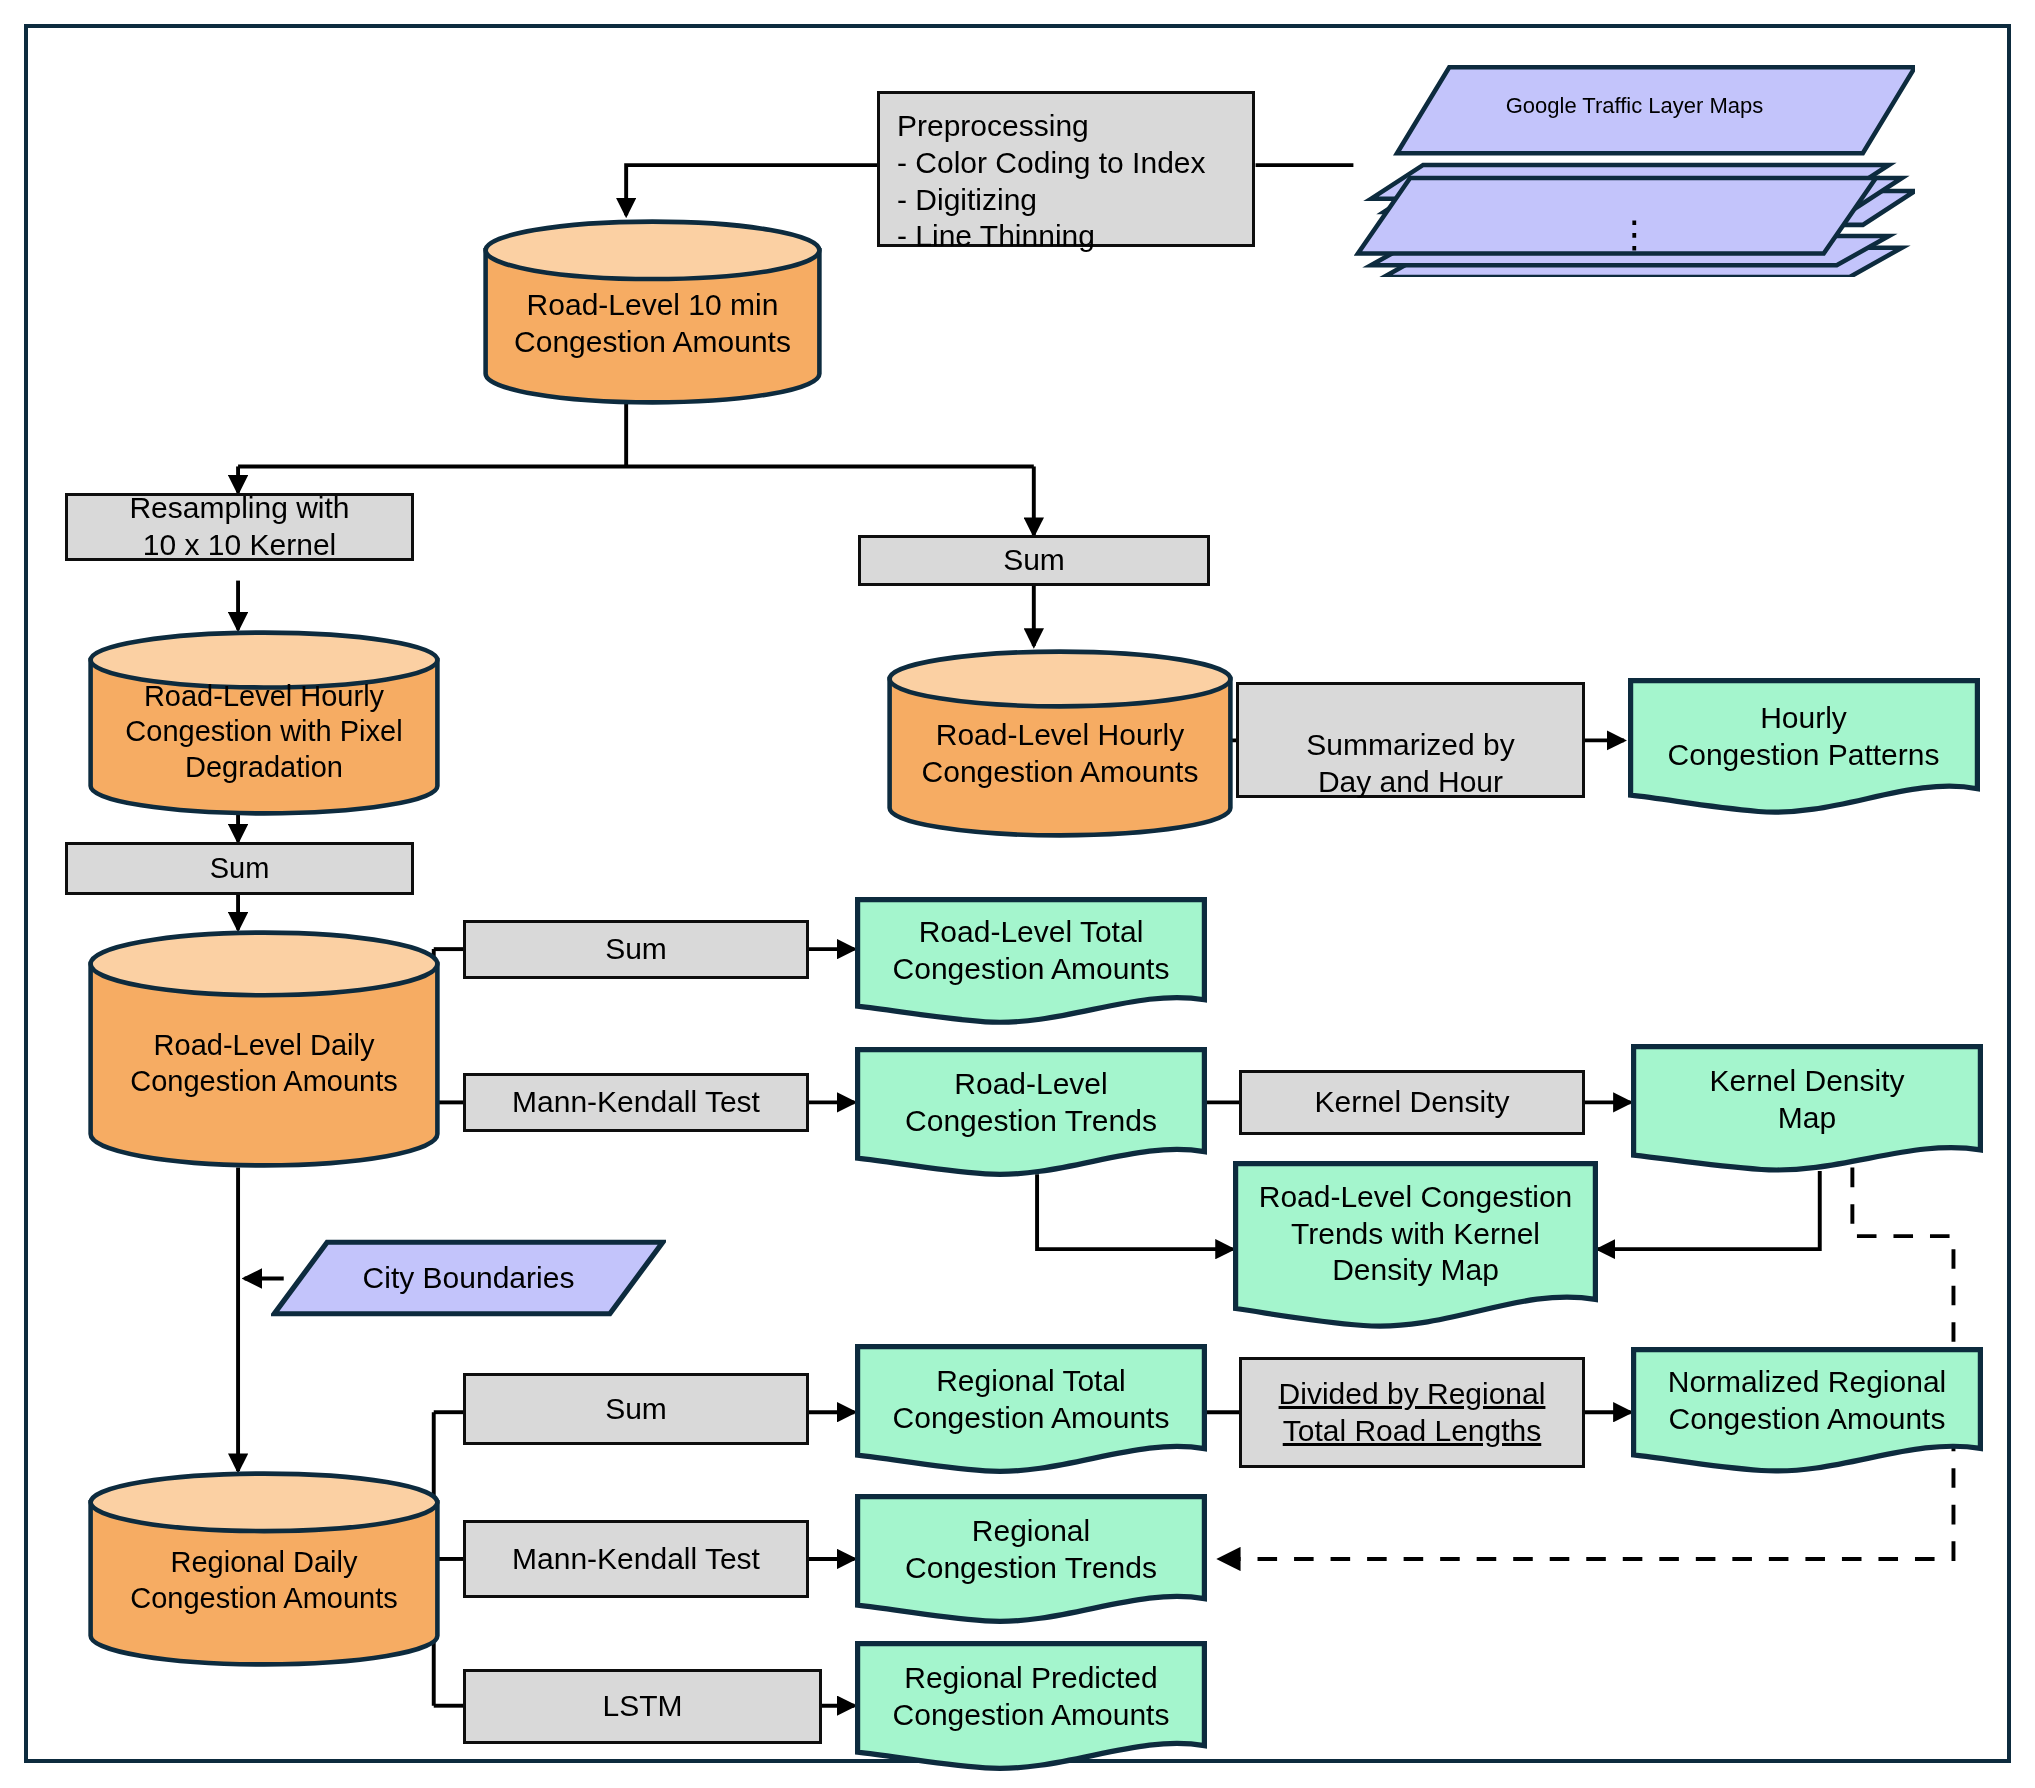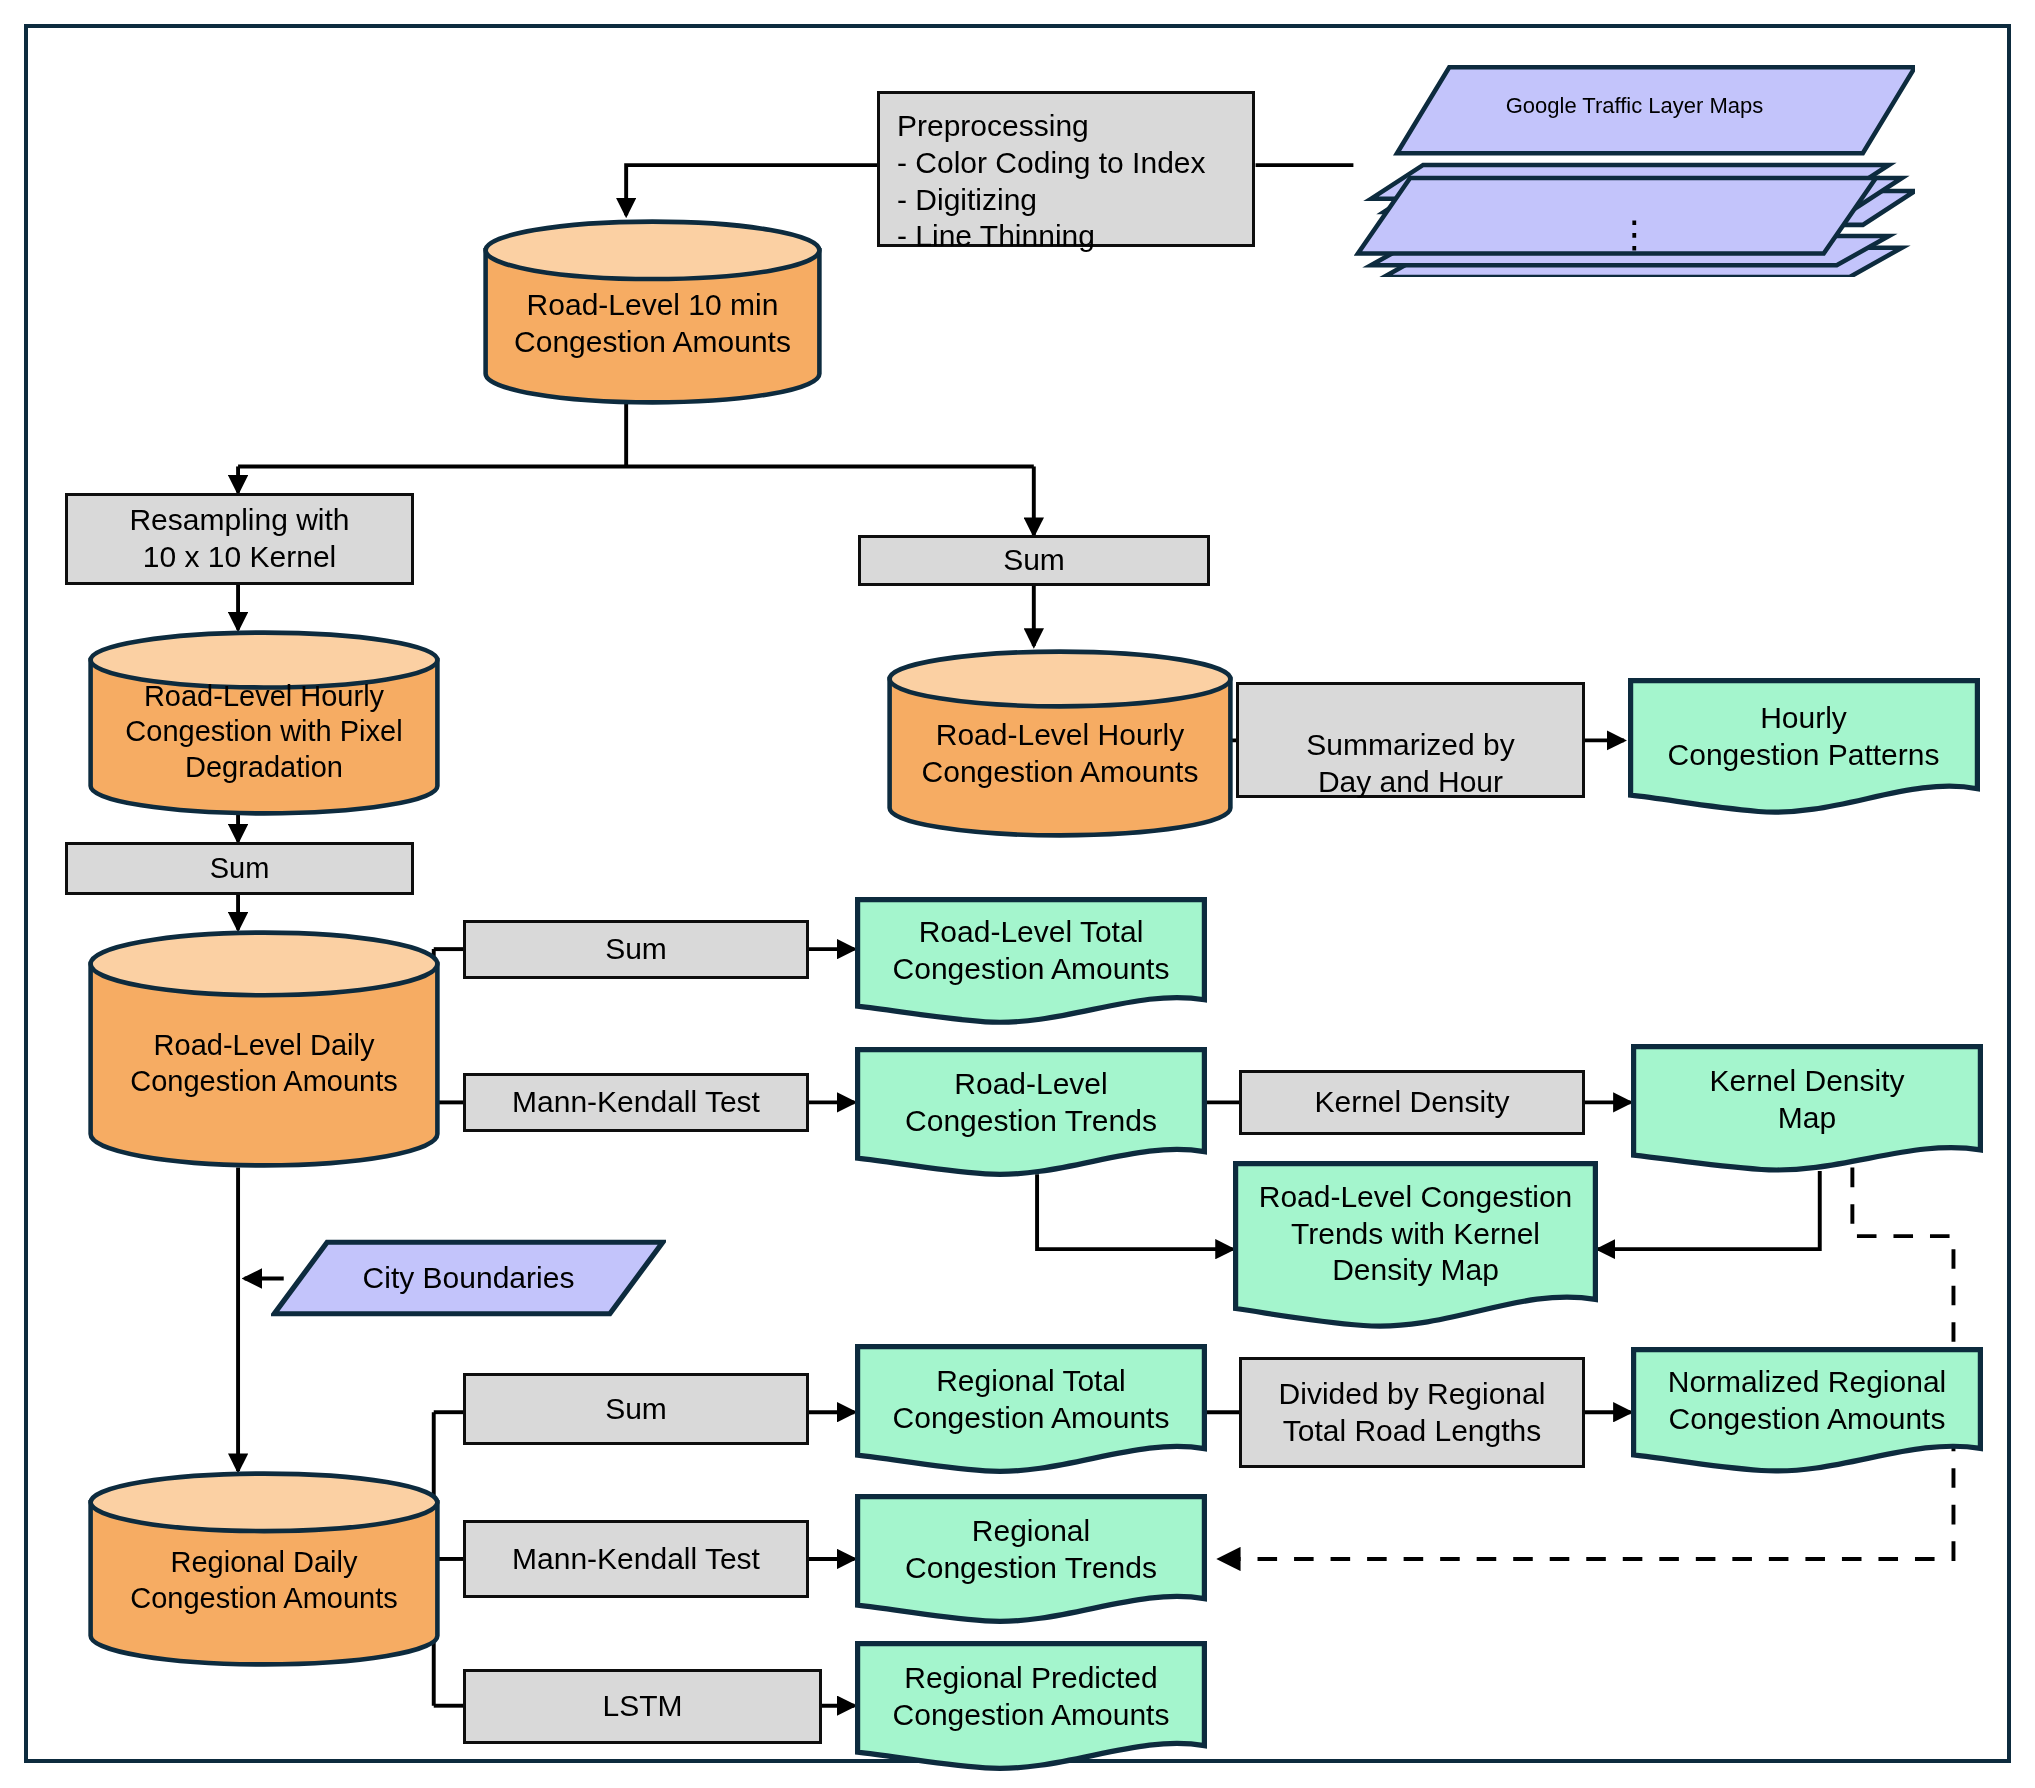--- a/index.html
+++ b/index.html
@@ -192,21 +192,21 @@
 
   <div class="node cyl fs-46" style="left:457px;top:219px;width:339px;height:186px;">
     <svg class="shape" viewBox="0 0 520 285" preserveAspectRatio="none">
       <path d="M4,48 L4,237 A256,44 0 0 0 516,237 L516,48 Z" fill="#f6ac63" stroke="#0d2b3e" stroke-width="7"></path>
       <ellipse cx="260" cy="48" rx="256" ry="44" fill="#fbd0a3" stroke="#0d2b3e" stroke-width="7"></ellipse>
     </svg>
     <div class="lbl" style="white-space:pre-line;">Road-Level 10 min
 Congestion Amounts</div>
   </div>
 
-  <div class="node proc fs-46" style="left:65px;top:493px;width:349px;height:92px;">
+  <div class="node proc fs-46" style="left:65px;top:493px;width:349px;height:68px;">
     <div class="lbl" style="white-space:pre-line;">Resampling with
 10 x 10 Kernel</div>
   </div>
 
   <div class="node cyl fs-44" style="left:62px;top:630px;width:352px;height:186px;">
     <svg class="shape" viewBox="0 0 540 285" preserveAspectRatio="none">
       <path d="M4,46 L4,239 A266,42 0 0 0 536,239 L536,46 Z" fill="#f6ac63" stroke="#0d2b3e" stroke-width="7"></path>
       <ellipse cx="270" cy="46" rx="266" ry="42" fill="#fbd0a3" stroke="#0d2b3e" stroke-width="7"></ellipse>
     </svg>
     <div class="lbl" style="white-space:pre-line;padding-top:18px;">Road-Level Hourly
@@ -320,21 +320,21 @@
 
   <div class="node doc fs-46" style="left:855px;top:1344px;width:352px;height:134px;">
     <svg class="shape" viewBox="0 0 540 205" preserveAspectRatio="none">
       <path d="M4,4 L536,4 L536,160 C430,142 320,202 200,194 C120,188 60,176 4,170 Z" fill="#a4f5cd" stroke="#0d2b3e" stroke-width="8"></path>
     </svg>
     <div class="lbl" style="white-space:pre-line;">Regional Total
 Congestion Amounts</div>
   </div>
 
   <div class="node proc fs-46" style="left:1239px;top:1357px;width:346px;height:111px;">
-    <div class="lbl" style="white-space:pre-line;">Divided by Regional
+    <div class="lbl" style="white-space:pre-line;text-decoration:underline;">Divided by Regional
 Total Road Lengths</div>
   </div>
 
   <div class="node doc fs-46" style="left:1631px;top:1347px;width:352px;height:130px;">
     <svg class="shape" viewBox="0 0 540 200" preserveAspectRatio="none">
       <path d="M4,4 L536,4 L536,156 C430,138 320,198 200,190 C120,184 60,172 4,166 Z" fill="#a4f5cd" stroke="#0d2b3e" stroke-width="8"></path>
     </svg>
     <div class="lbl" style="white-space:pre-line;">Normalized Regional
 Congestion Amounts</div>
   </div>

